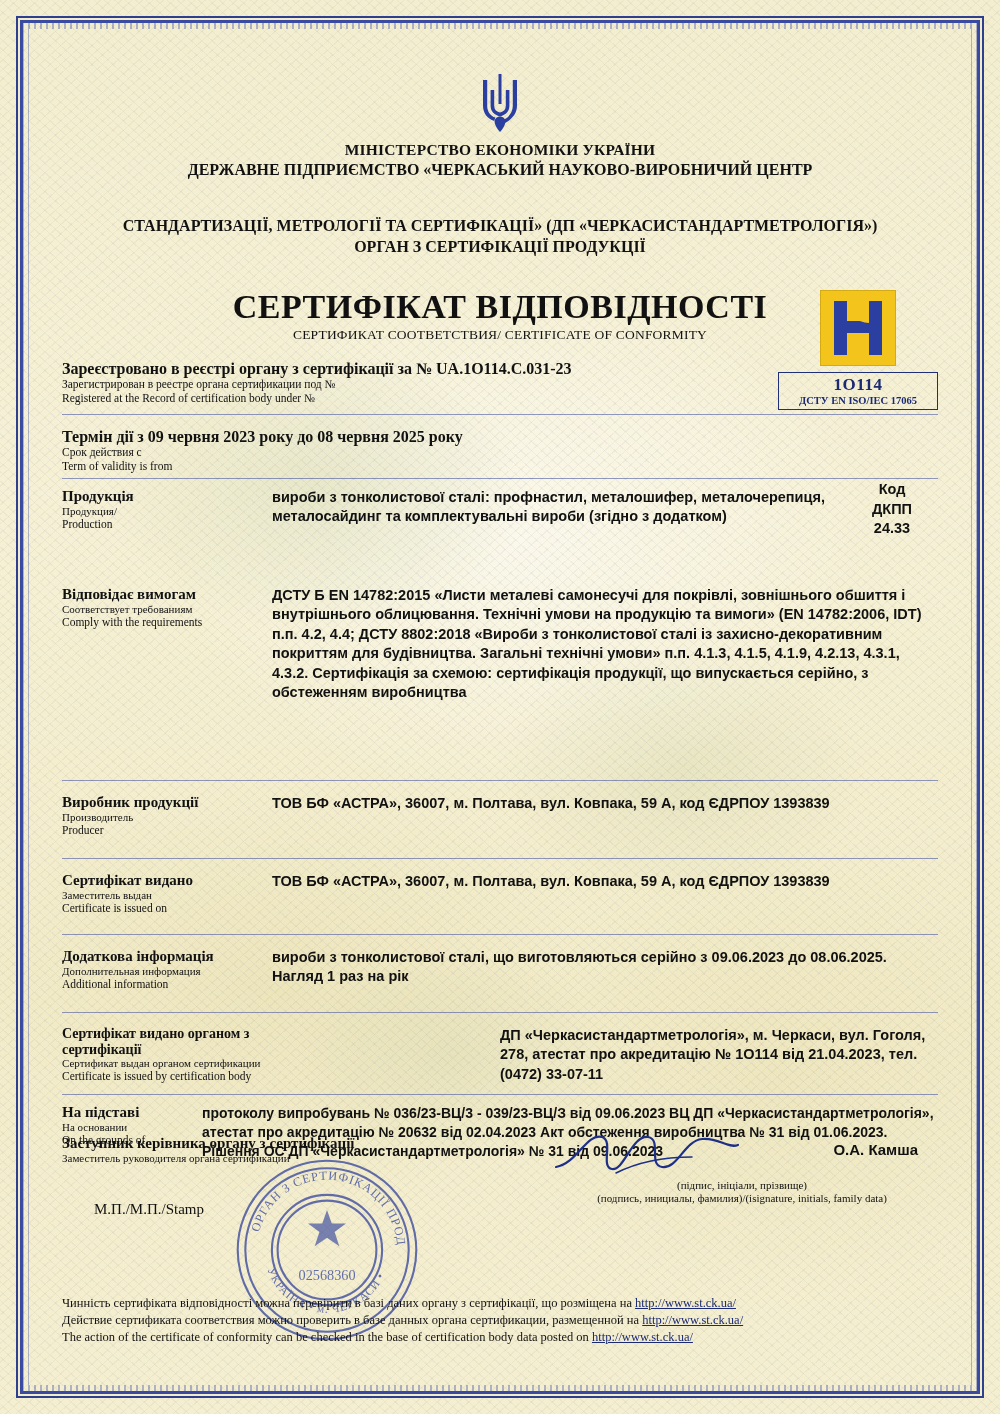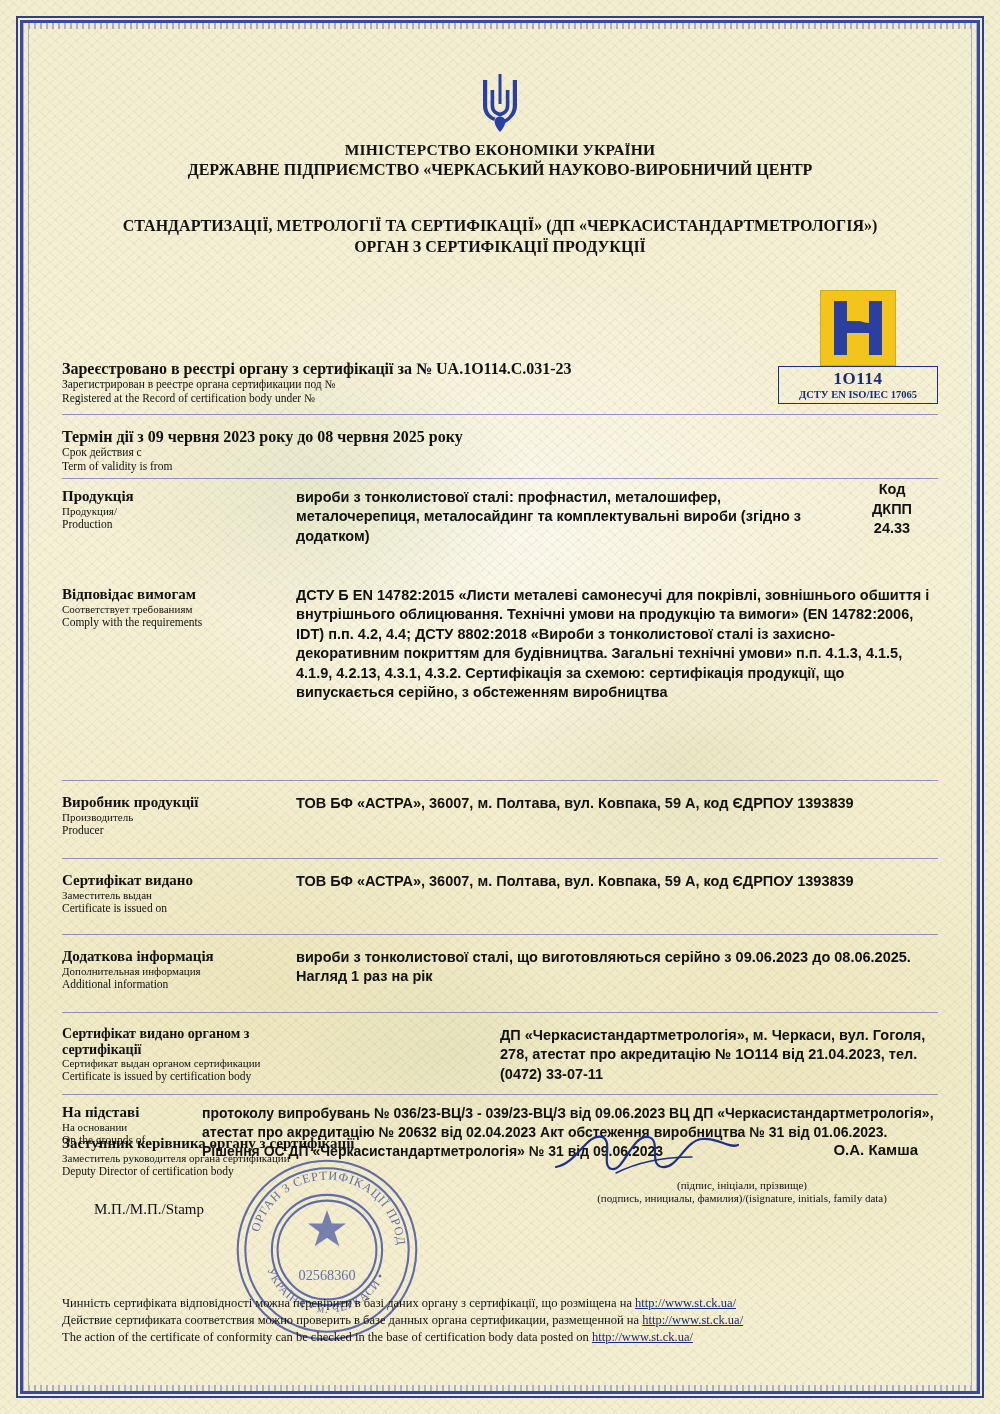--- a/index.html
+++ b/index.html
@@ -139,39 +139,40 @@
   }
   .accr-logo .cut {
     position: absolute;
     left: 26px;
     top: 10px;
     width: 22px; height: 22px;
     background: #f3c51c;
     border-radius: 0 0 0 22px;
   }
   .accr-box {
+    margin-top: 6px;
     border: 1px solid #1f2f7a;
     padding: 2px 4px 3px;
   }
   .accr-num { font-size: 17px; font-weight: bold; color: #1b2a72; letter-spacing: .5px; }
   .accr-std { font-size: 10.5px; font-weight: bold; color: #1b2a72; }
 
   
   .row { position: absolute; left: 0; right: 0; }
   .lbl {
     position: absolute;
     left: 0;
     width: 215px;
   }
   .lbl .ua { font-size: 15px; font-weight: bold; line-height: 1.12; font-family: Liberation Serif, serif; }
   .lbl .ru { font-size: 11px; line-height: 1.18; }
   .lbl .en { font-size: 11.5px; line-height: 1.18; }
   .val {
     position: absolute;
-    left: 234px;
+    left: 210px;
     right: 0;
     font-family: "Liberation Sans", sans-serif;
     font-size: 14.5px;
     font-weight: bold;
     line-height: 1.34;
   }
 
   .reg-line {
     position: absolute;
     top: 310px;
@@ -287,20 +288,24 @@
       </g>
     </svg>
 
     <div class="org-head">
       <div class="l1">МІНІСТЕРСТВО ЕКОНОМІКИ УКРАЇНИ</div>
       <div class="l2">ДЕРЖАВНЕ ПІДПРИЄМСТВО «ЧЕРКАСЬКИЙ НАУКОВО-ВИРОБНИЧИЙ ЦЕНТР</div>
       <div class="l3">СТАНДАРТИЗАЦІЇ, МЕТРОЛОГІЇ ТА СЕРТИФІКАЦІЇ» (ДП «ЧЕРКАСИСТАНДАРТМЕТРОЛОГІЯ»)</div>
       <div class="l4">ОРГАН З СЕРТИФІКАЦІЇ ПРОДУКЦІЇ</div>
     </div>
 
+    <div class="title-block">
+      <div class="title-main">СЕРТИФІКАТ ВІДПОВІДНОСТІ</div>
+      <div class="title-sub">СЕРТИФИКАТ СООТВЕТСТВИЯ/ CERTIFICATE OF CONFORMITY</div>
+    </div>
 
     <div class="accr">
       <div class="accr-logo">
         <div class="bar-l"></div>
         <div class="bar-c"></div>
         <div class="bar-r"></div>
         <div class="cut"></div>
       </div>
       <div class="accr-box">
         <div class="accr-num">1О114</div>
@@ -393,21 +398,20 @@
         <div class="ru">На основании</div>
         <div class="en">On the grounds of</div>
       </div>
       <div class="val" style="left:140px;">протоколу випробувань № 036/23-ВЦ/3 - 039/23-ВЦ/З від 09.06.2023 ВЦ ДП «Черкасистандартметрологія», атестат про акредитацію № 20632 від 02.04.2023 Акт обстеження виробництва № 31 від 01.06.2023. Рішення ОС ДП «Черкасистандартметрологія» № 31 від 09.06.2023</div>
     </div>
 
     <div class="sign-row">
       <div class="lbl" style="width:430px;">
         <div class="ua">Заступник керівника органу з сертифікації</div>
         <div class="ru">Заместитель руководителя органа сертификации</div>
-        <div class="en">Deputy Director of certification body</div>
       </div>
 
       <svg class="signature" viewBox="0 0 190 60">
         <path d="M4 44 C26 40 34 10 50 14 C62 18 48 44 60 46 C72 48 80 12 96 14 C110 16 96 42 110 44 C126 46 132 18 150 16 C166 14 176 26 186 22" fill="none" stroke="#1d2f86" stroke-width="2.2" stroke-linecap="round"></path>
         <path d="M64 50 C84 40 110 34 140 34" fill="none" stroke="#1d2f86" stroke-width="1.6" stroke-linecap="round"></path>
       </svg>
 
       <div class="sign-name">О.А. Камша</div>
       <div class="sign-caption">
         <div>(підпис, ініціали, прізвище)</div>

